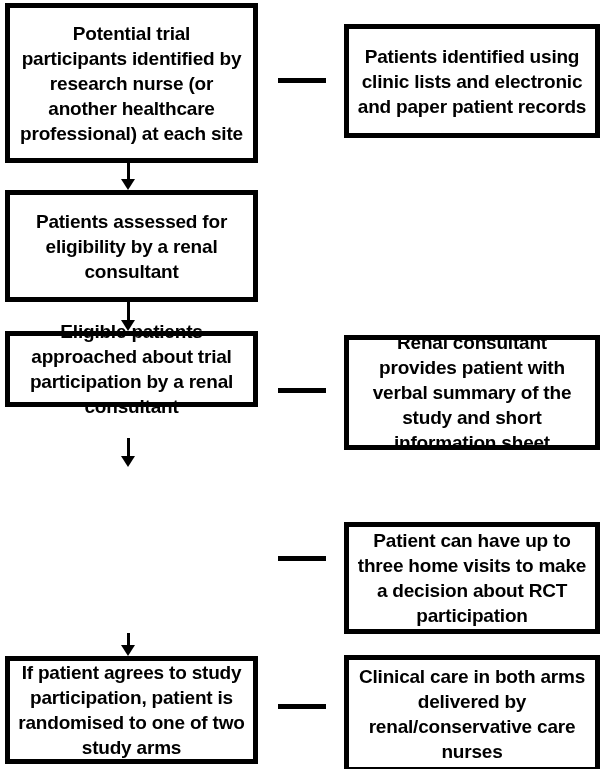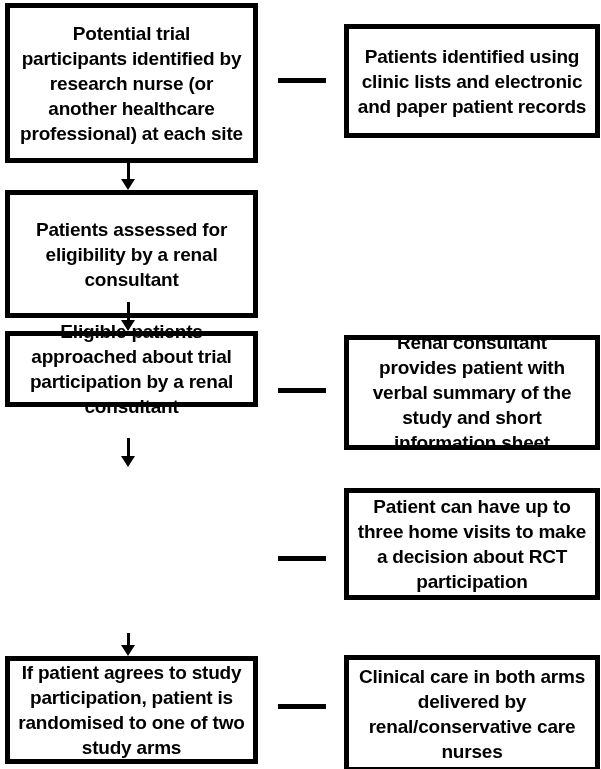--- a/index.html
+++ b/index.html
@@ -26,30 +26,30 @@
     font-weight: bold;
     font-size: 19px;
     line-height: 25px;
     letter-spacing: -0.2px;
     padding: 4px 8px;
   }
 
   
   .lbox { left: 5px; width: 253px; }
   .lbox1 { top: 3px;   height: 160px; }
-  .lbox2 { top: 190px; height: 128px; }
+  .lbox2 { top: 190px; height: 112px; }
   .lbox3 { top: 331px; height: 76px; }
   .lbox4 { top: 467px; height: 166px; }
   .lbox5 { top: 656px; height: 108px; }
 
   
   .rbox { left: 344px; width: 256px; }
   .rbox1 { top: 24px;  height: 114px; }
   .rbox2 { top: 335px; height: 115px; align-items: center; }
-  .rbox3 { top: 488px; height: 112px; }
+  .rbox3 { top: 522px; height: 112px; }
   .rbox4 { top: 655px; height: 117px; }
 
   
   .v-line {
     position: absolute;
     left: 127px;
     width: 3px;
     background: #000000;
   }
   .v-line.a1 { top: 163px; height: 17px; }

